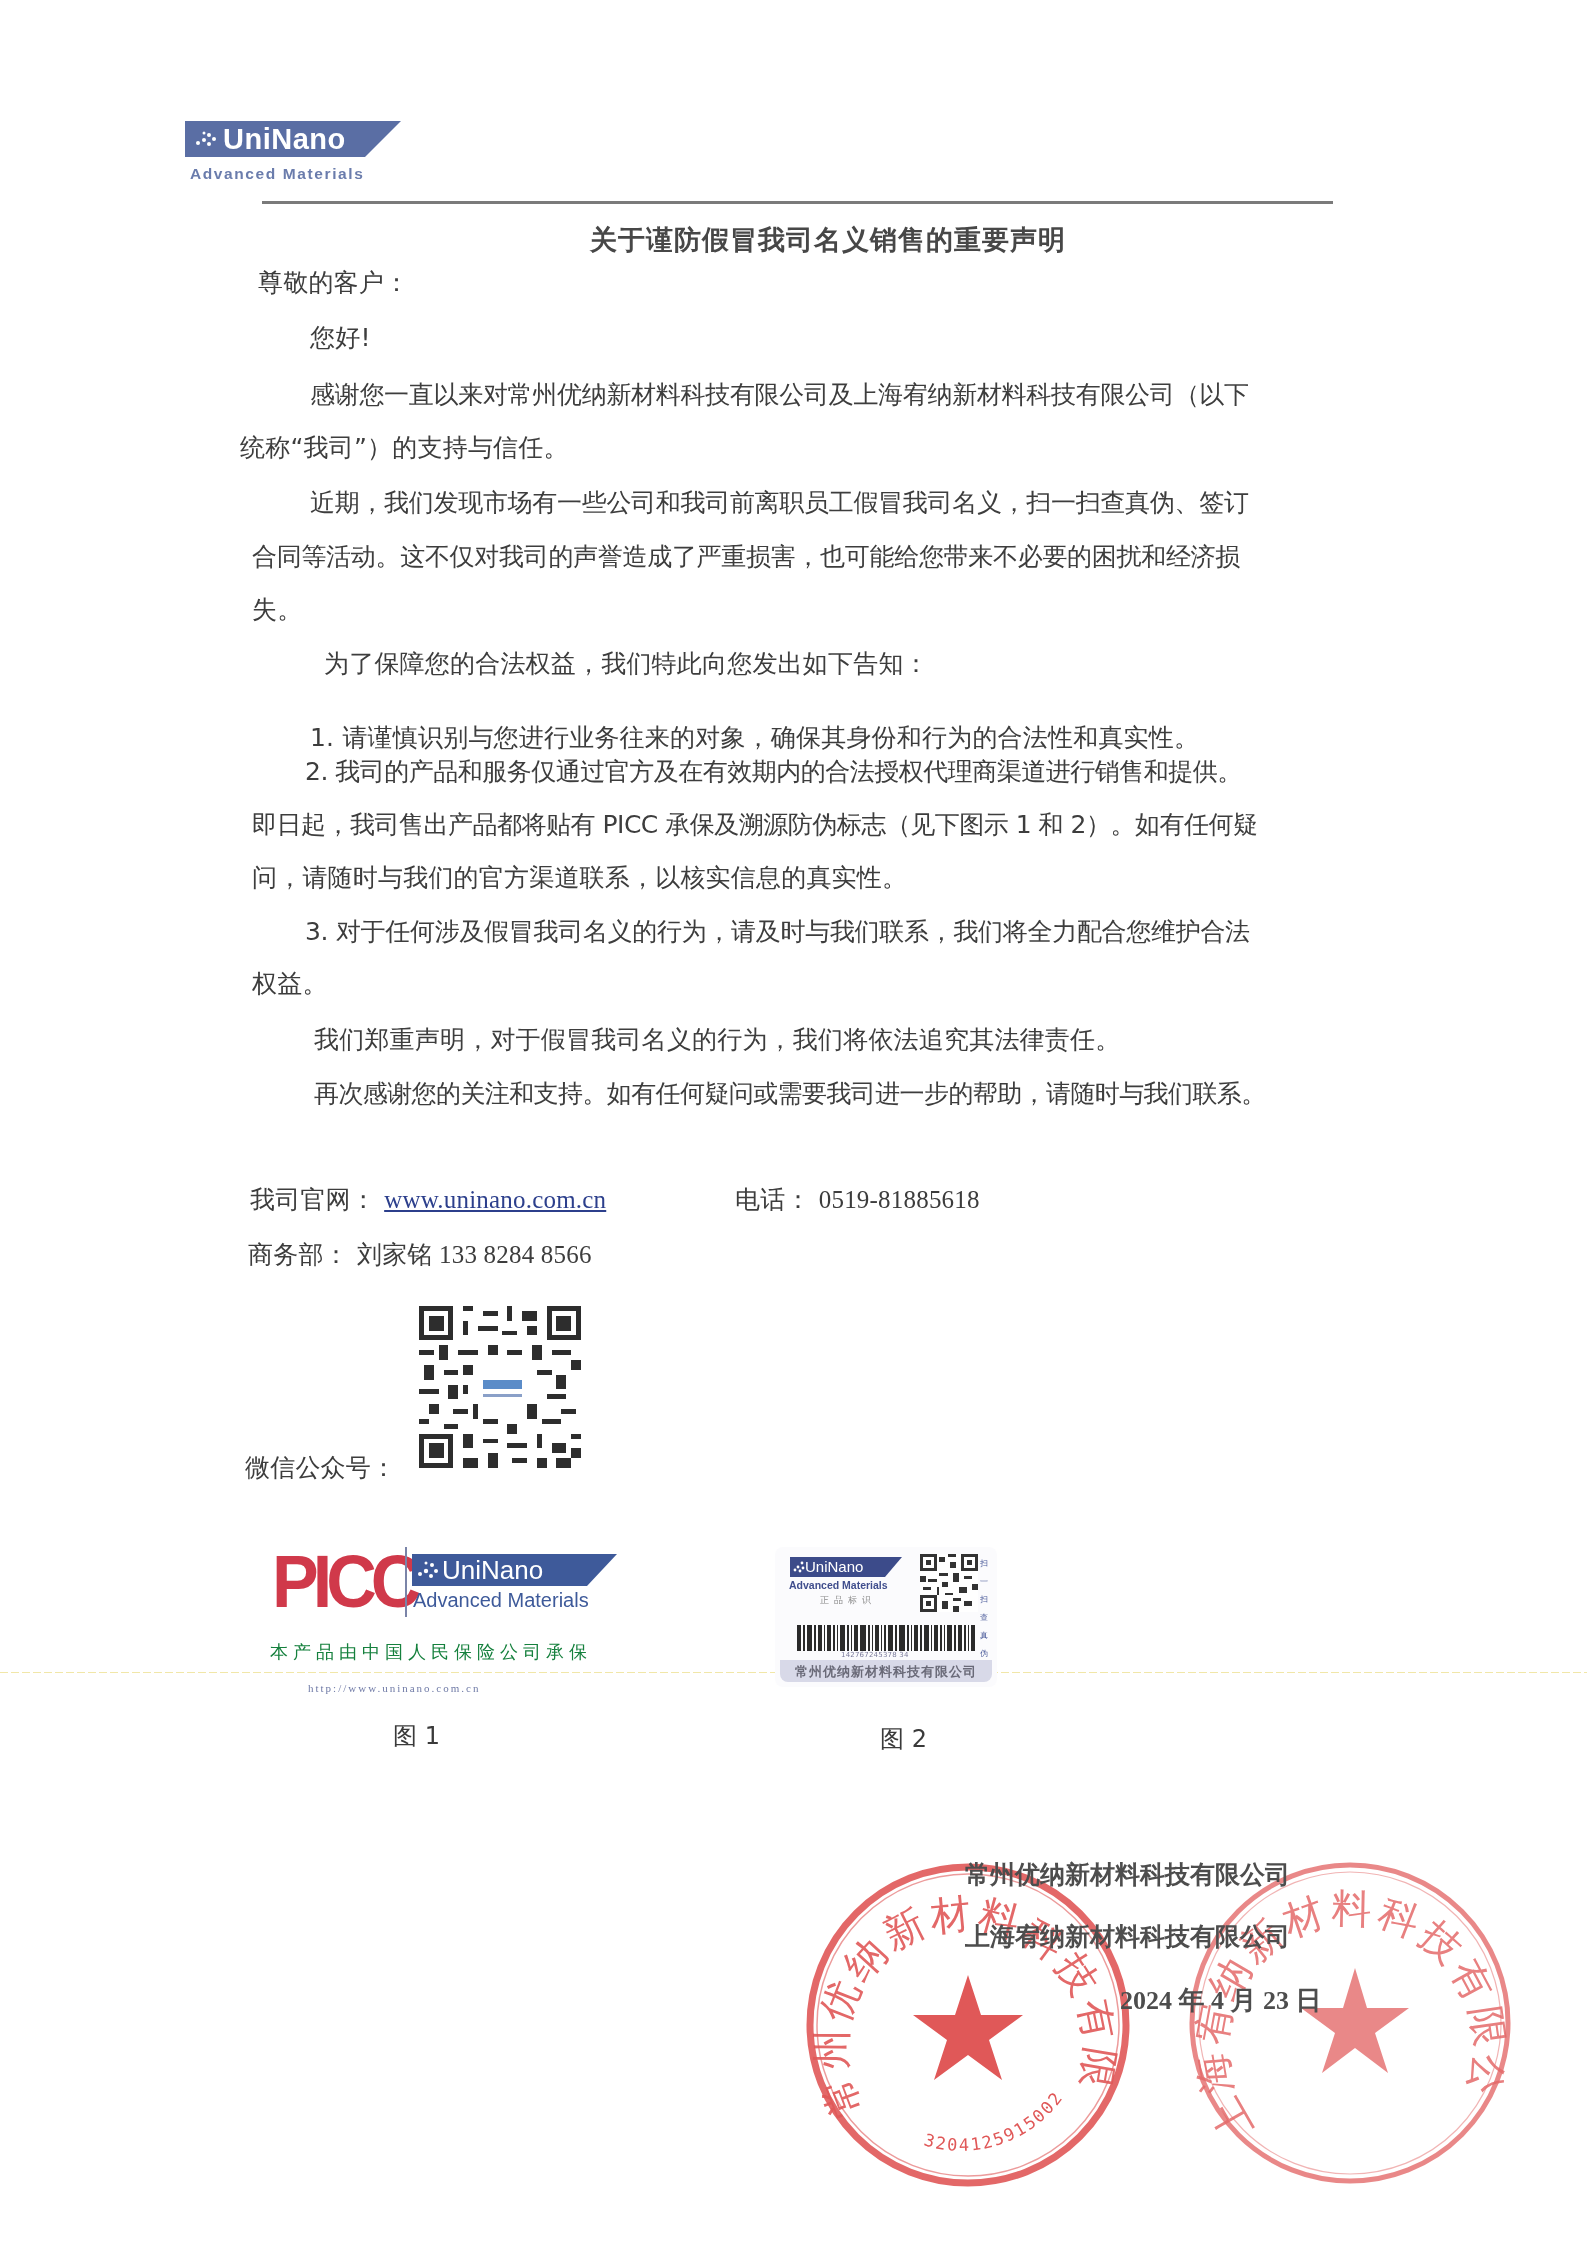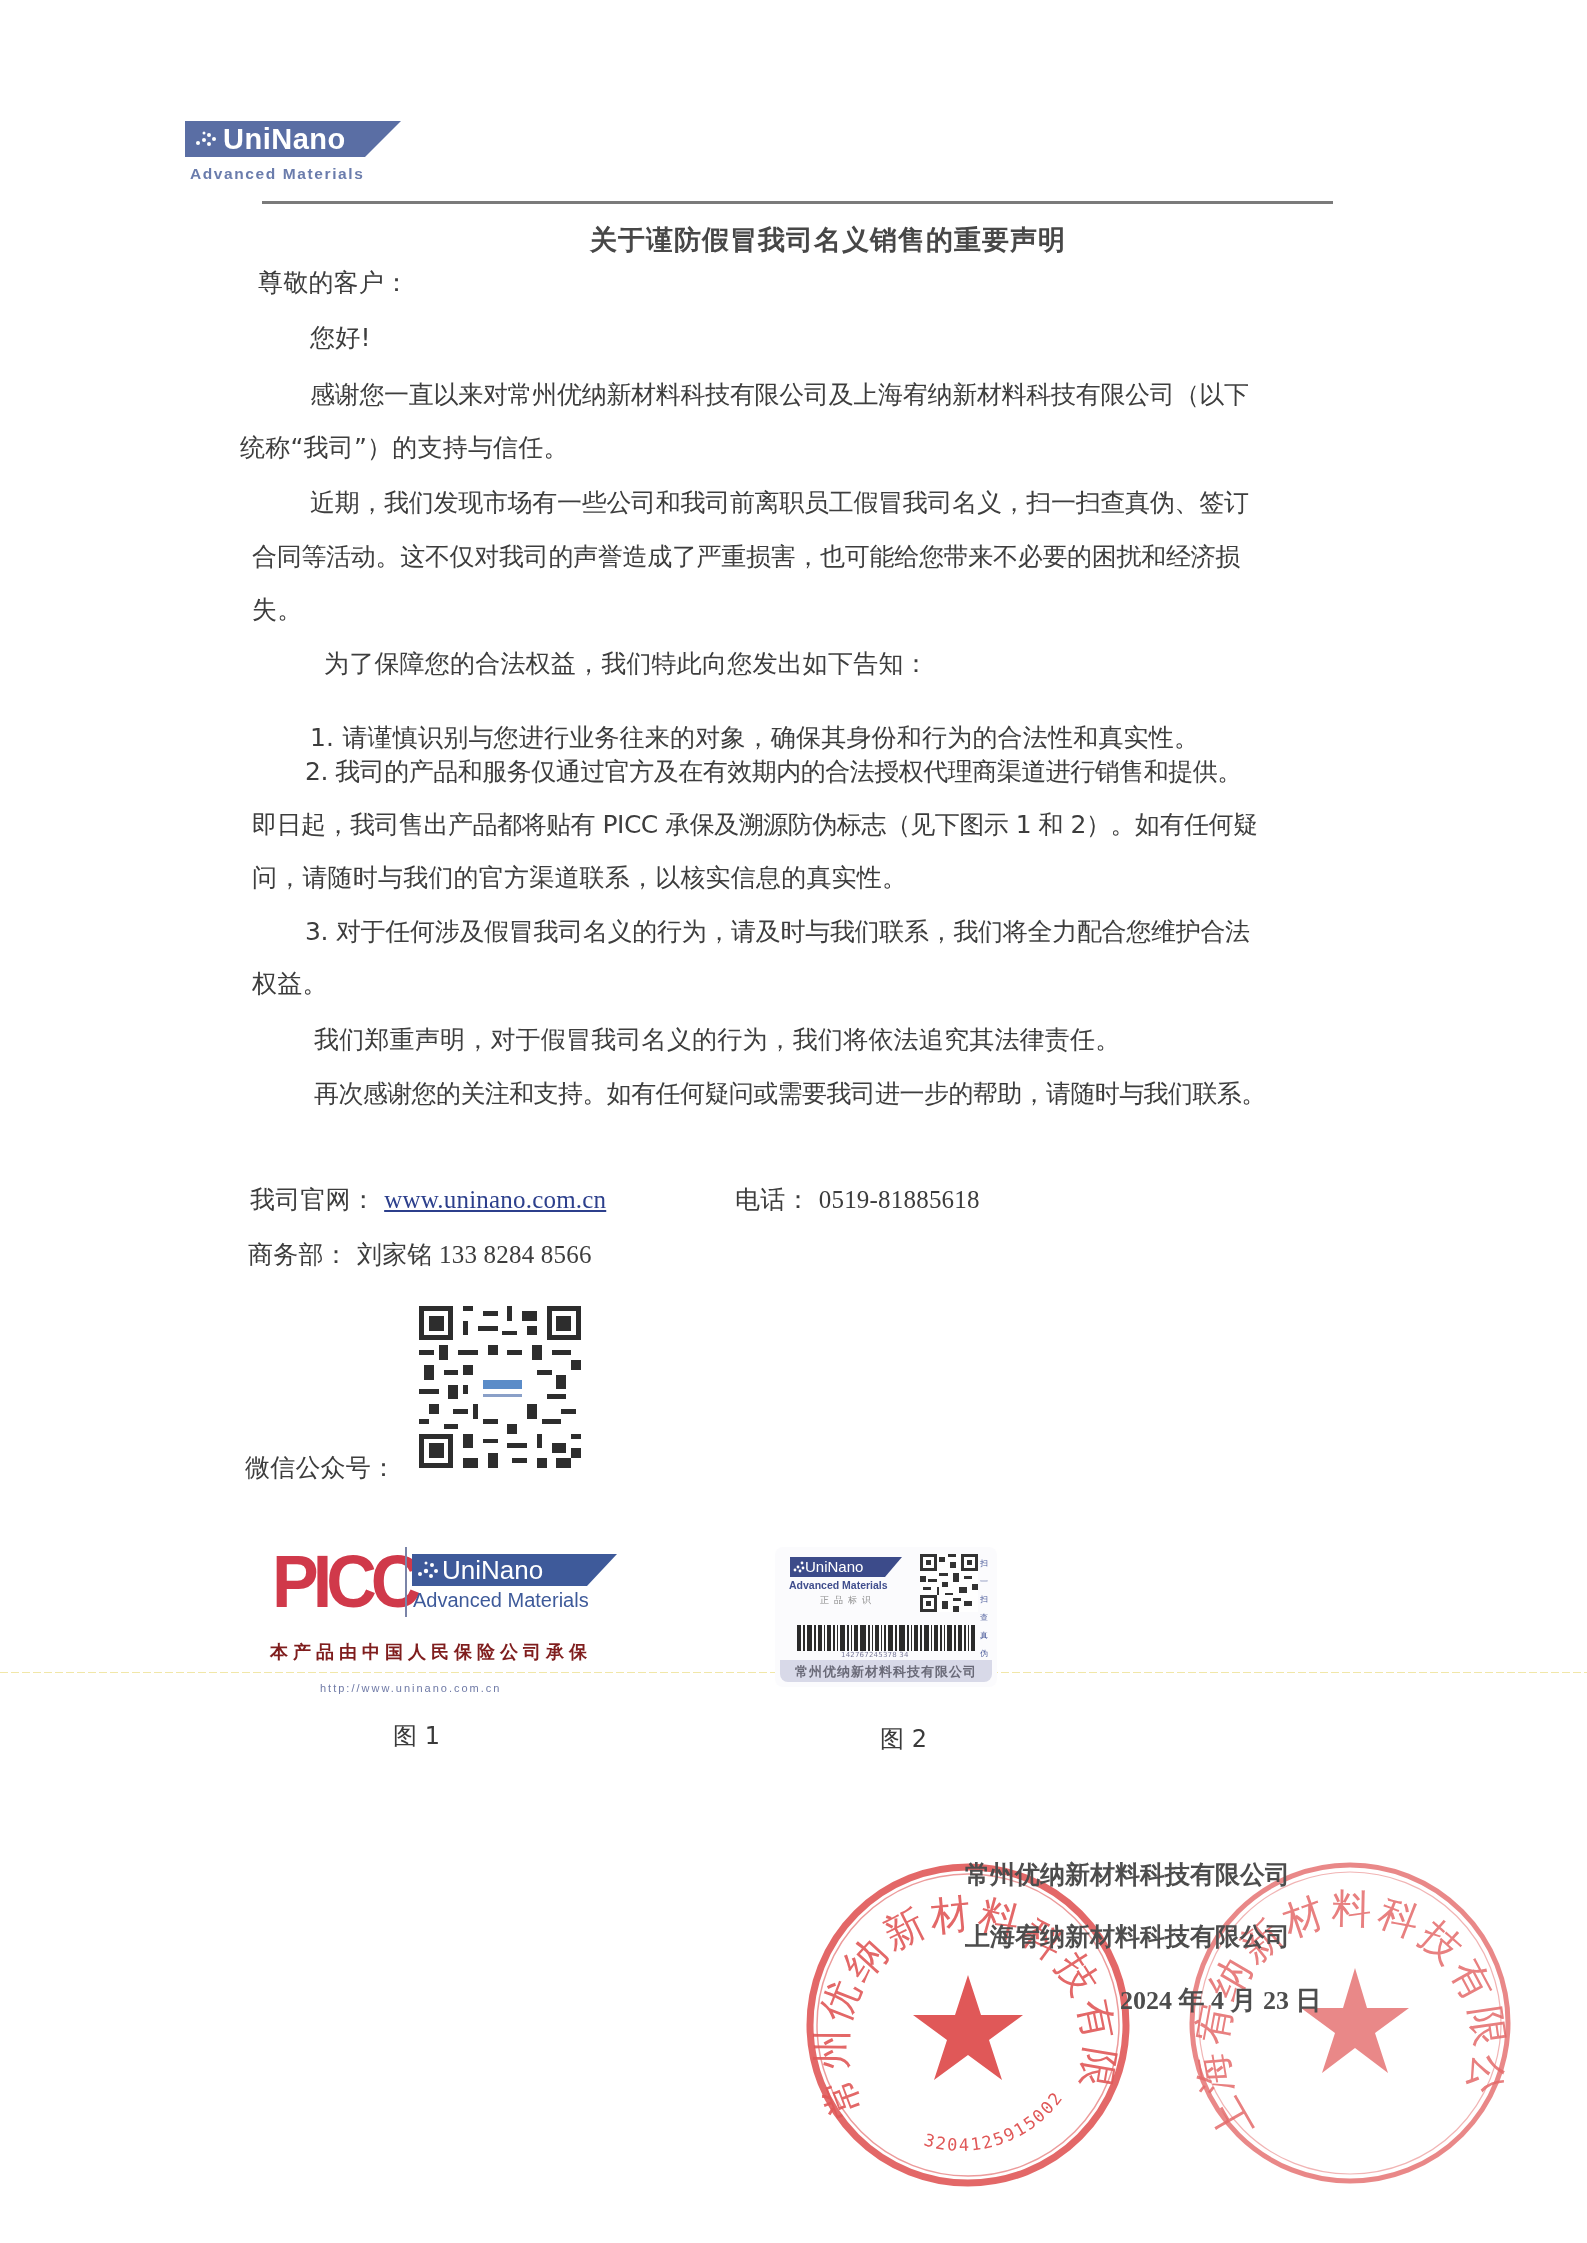--- a/index.html
+++ b/index.html
@@ -32,22 +32,22 @@
 
   
   .fig1 { left:272px; top:1547px; width:340px; height:140px; }
   .picc { position:absolute; left:0; top:0; font-family:"Liberation Sans", sans-serif; font-weight:bold;
           font-size:70px; color:#d0394a; letter-spacing:-6px; line-height:70px; transform:scaleY(1.05); }
   .fig1-sep { position:absolute; left:133px; top:0; width:2px; height:70px; background:#7a84a8; }
   .fig1-band { position:absolute; left:140px; top:7px; width:175px; height:32px; background:#3e5a9a; }
   .fig1-tri { position:absolute; left:315px; top:7px; border-top:32px solid #3e5a9a; border-right:30px solid transparent; width:0; height:0; }
   .fig1-name { position:absolute; left:170px; top:8px; font-family:"Liberation Sans", sans-serif; font-size:26px; color:#fff; line-height:30px; }
   .fig1-sub { position:absolute; left:141px; top:42px; font-family:"Liberation Sans", sans-serif; font-size:20px; color:#3e5a9a; }
-  .fig1-cap { left:270px; top:1640px; font-size:18px; font-weight:bold; color:#7f1d1d; letter-spacing:5px; }
-  .fig1-url { left:320px; top:1682px; font-family:Liberation Sans, sans-serif; font-size:11px; color:#6f7aa6; letter-spacing:2px; }
+  .fig1-cap { left:270px; top:1640px; font-size:18px; font-weight:normal; color:#15803d; letter-spacing:5px; }
+  .fig1-url { left:308px; top:1682px; font-family:Liberation Serif, serif; font-size:11px; color:#6f7aa6; letter-spacing:2px; }
   .yellow-line { left:0; top:1672px; width:1587px; height:1px;
                  background:repeating-linear-gradient(90deg, #f1e7a8 0 8px, transparent 8px 11px); }
 
   
   .fig2 { left:775px; top:1547px; width:222px; height:140px; background:#fbfbfd; border-radius:8px; }
   .fig2-band { position:absolute; left:15px; top:10px; width:95px; height:20px; background:#3c4b8a; }
   .fig2-tri { position:absolute; left:110px; top:10px; border-top:20px solid #3c4b8a; border-right:17px solid transparent; width:0; height:0; }
   .fig2-name { position:absolute; left:30px; top:10px; font-family:"Liberation Sans", sans-serif; font-size:15px; color:#fff; line-height:20px; }
   .fig2-sub { position:absolute; left:14px; top:32px; font-family:"Liberation Sans", sans-serif; font-size:10.5px; color:#404e8d; font-weight:bold; }
   .fig2-auth { position:absolute; left:45px; top:47px; font-size:9px; color:#8a8a8a; letter-spacing:5px; }

